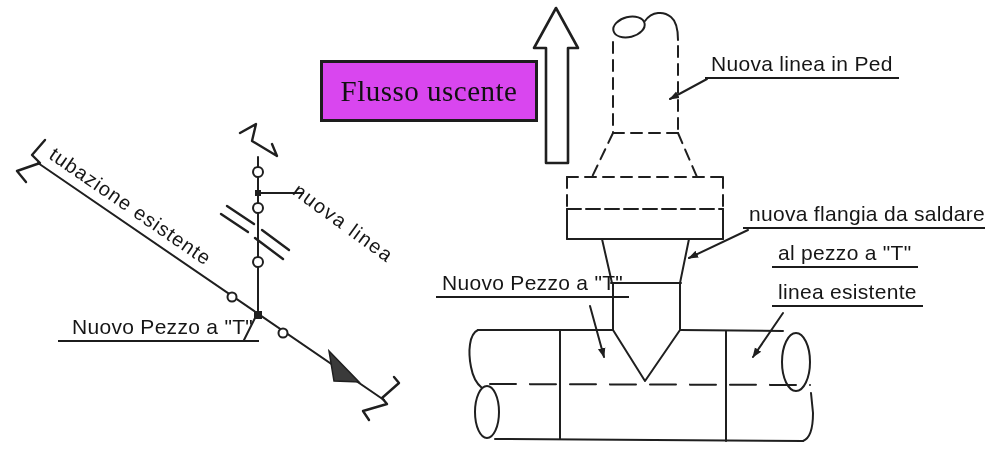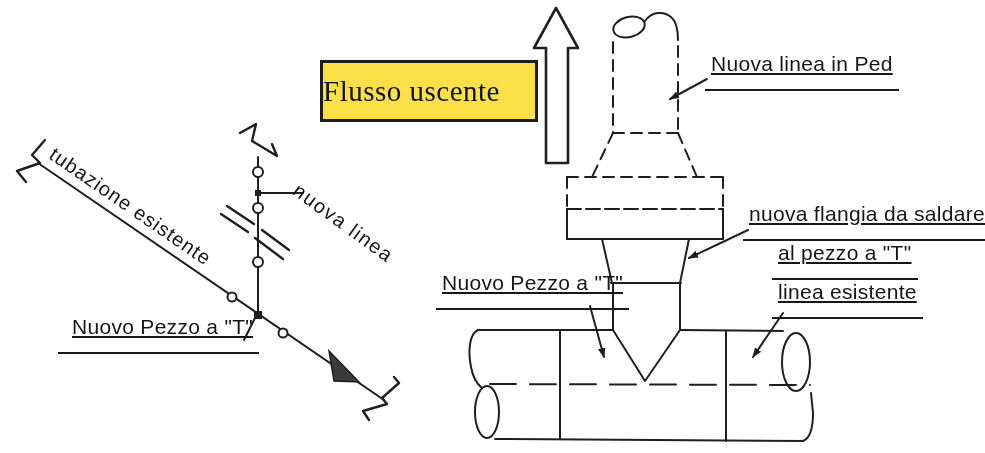--- a/index.html
+++ b/index.html
@@ -9,29 +9,29 @@
   }
   #linework{position:absolute;left:0;top:0;}
   svg .ln{stroke:#1f1f1f;fill:none;stroke-width:2;stroke-linecap:round;stroke-linejoin:round;}
   svg .thick{stroke-width:2.4;}
   svg .dash{stroke-dasharray:11 7;}
   svg .dashmid{stroke-dasharray:14 5;}
   svg .dashlong{stroke-dasharray:26 14;}
   svg .fillwhite{fill:#ffffff;}
   svg .fillink{fill:#1f1f1f;stroke:none;}
   .lbl{position:absolute;white-space:nowrap;line-height:1.1;letter-spacing:.3px;color:#161616;}
-  .lbl-u{border-bottom:2.5px solid #1c1c1c;padding:0 6px 14px 6px;text-decoration:underline;}
+  .lbl-u{border-bottom:2.5px solid #1c1c1c;padding:0 6px 2px 6px;}
   .fs21{font-size:21px;}
   .fs20{font-size:20px;}
   .rot{transform-origin:0 0;}
   #flow-box{
     position:absolute;left:320px;top:60px;width:212px;height:56px;
-    border:3px solid #1d1d1d;display:flex;align-items:center;justify-content:flex-start;
+    border:3px solid #1d1d1d;display:flex;align-items:center;justify-content:center;
     font-family:"Liberation Serif",serif;font-size:29px;letter-spacing:.5px;color:#111;
-    background:#fde047;
+    background:#d946ef;
   }
   #lbl-ped{left:705px;top:52px;}
   #lbl-flangia1{left:743px;top:202px;}
   #lbl-flangia2{left:772px;top:241px;}
   #lbl-esistente{left:772px;top:280px;}
   #lbl-pezzo-right{left:436px;top:271px;}
   #lbl-pezzo-left{left:58px;top:315px;padding-left:14px;}
   #lbl-tubazione{left:58px;top:143px;transform:rotate(34.5deg);letter-spacing:1px;}
   #lbl-nuova-linea{left:302px;top:179px;transform:rotate(36deg);letter-spacing:1.5px;}
 </style>

